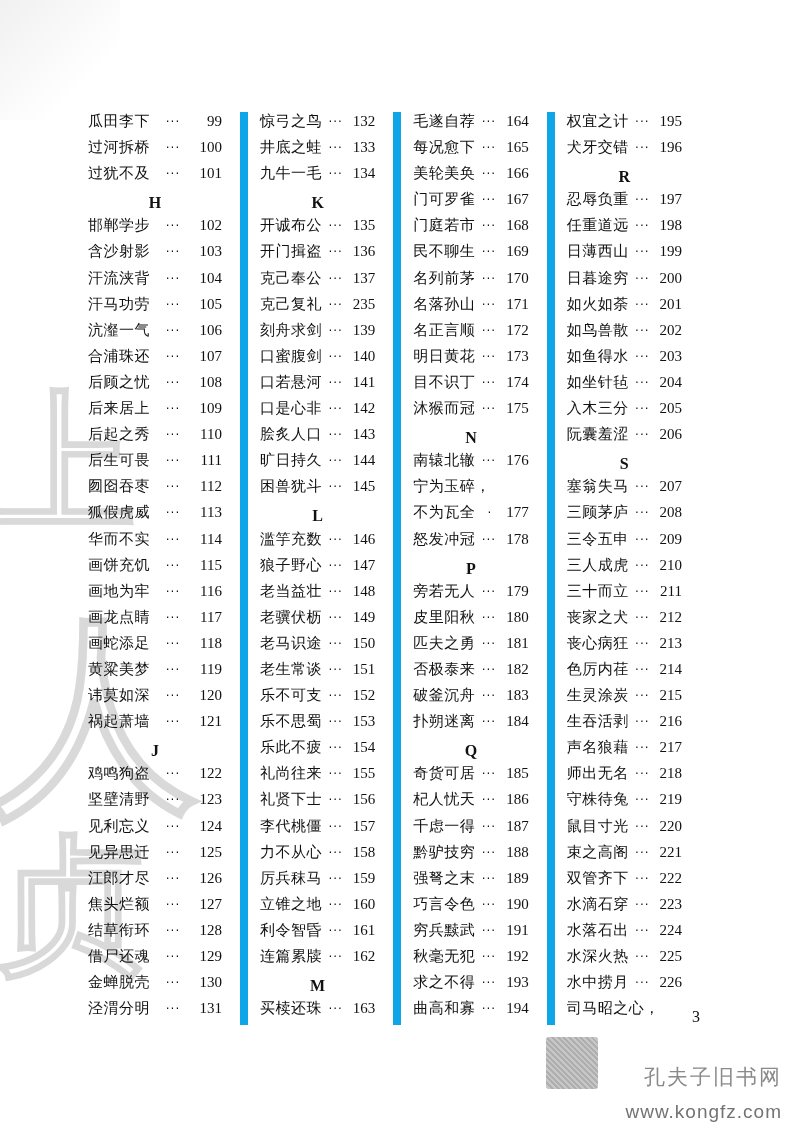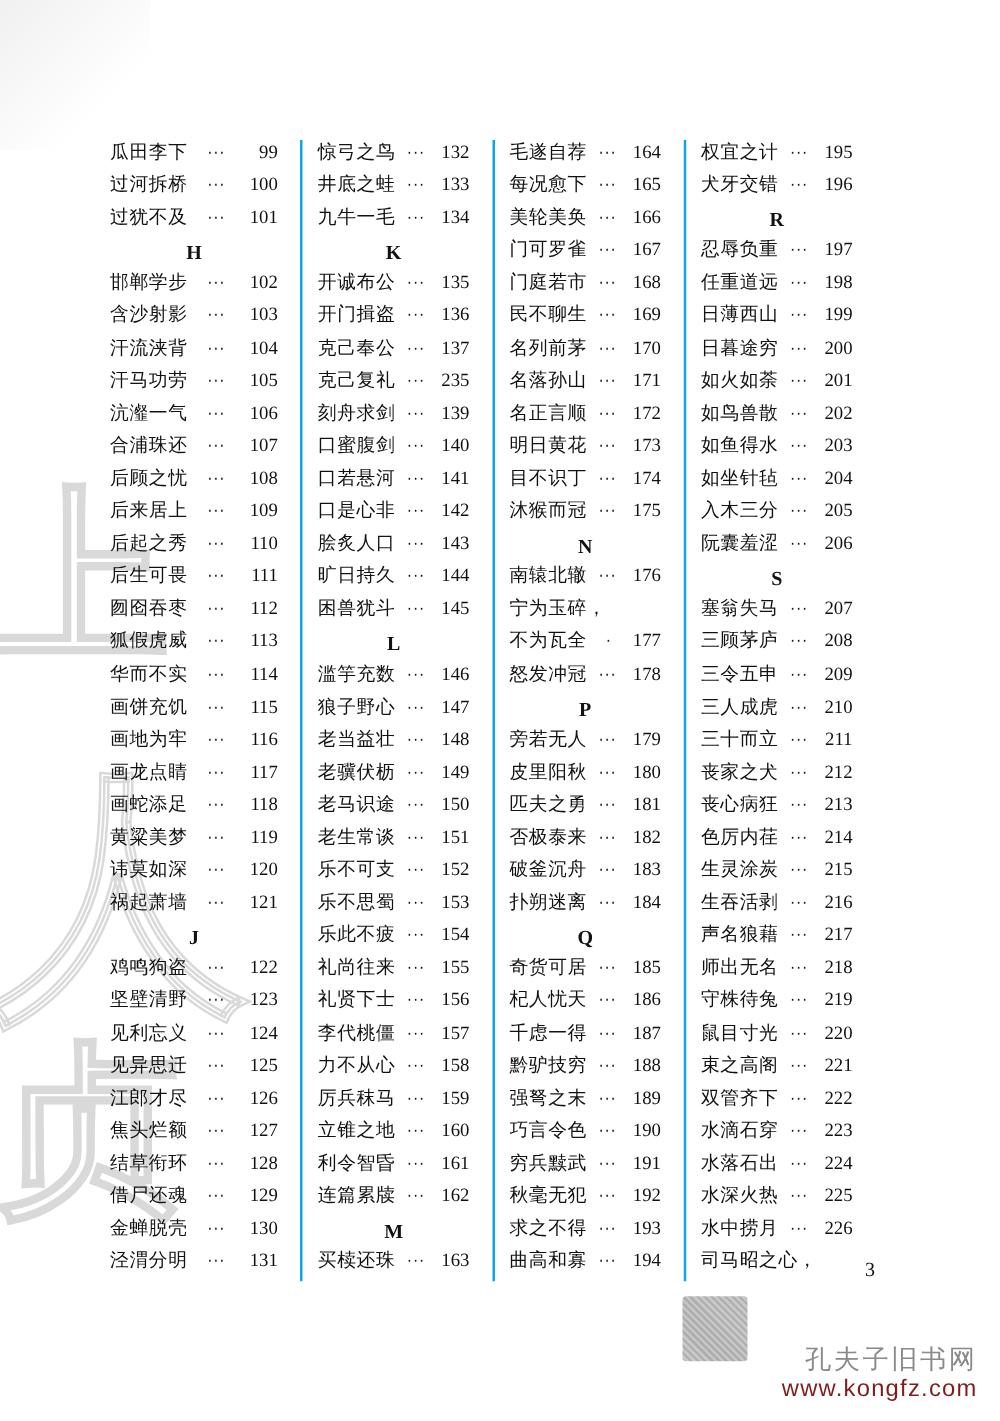--- a/index.html
+++ b/index.html
@@ -52,21 +52,21 @@
     display: flex;
     gap: 12px;
   }
   .col {
     width: 150px;
     position: relative;
     padding-right: 6px;
     box-sizing: border-box;
   }
   .col + .col {
-    border-left: 2px solid #0ea5e9;
+    border-left: 8px solid #0ea5e9;
     padding-left: 12px;
     width: 150px;
   }
   .entry {
     display: flex;
     align-items: baseline;
     height: 26.1px;
     font-family: "DejaVu Sans", sans-serif;
     font-size: 15px;
     color: #111111;
@@ -140,23 +140,23 @@
   .kongfz .kf-main {
     font-family: "DejaVu Sans", sans-serif;
     font-size: 21px;
     color: #8a8a8a;
     letter-spacing: 2px;
     line-height: 1.1;
   }
   .kongfz .kf-url {
     font-family: "Liberation Sans", sans-serif;
     font-size: 19px;
-    color: #7f1d1d;
+    color: #737373;
     letter-spacing: 1px;
-    margin-top: 2px;
+    margin-top: 12px;
   }
 </style>
 </head>
 <body>
 
 <div class="page-bg">
   <div class="corner-shade"></div>
   <div class="wm-char wm-1">上</div>
   <div class="wm-char wm-2">人</div>
   <div class="wm-char wm-3">贞</div>

